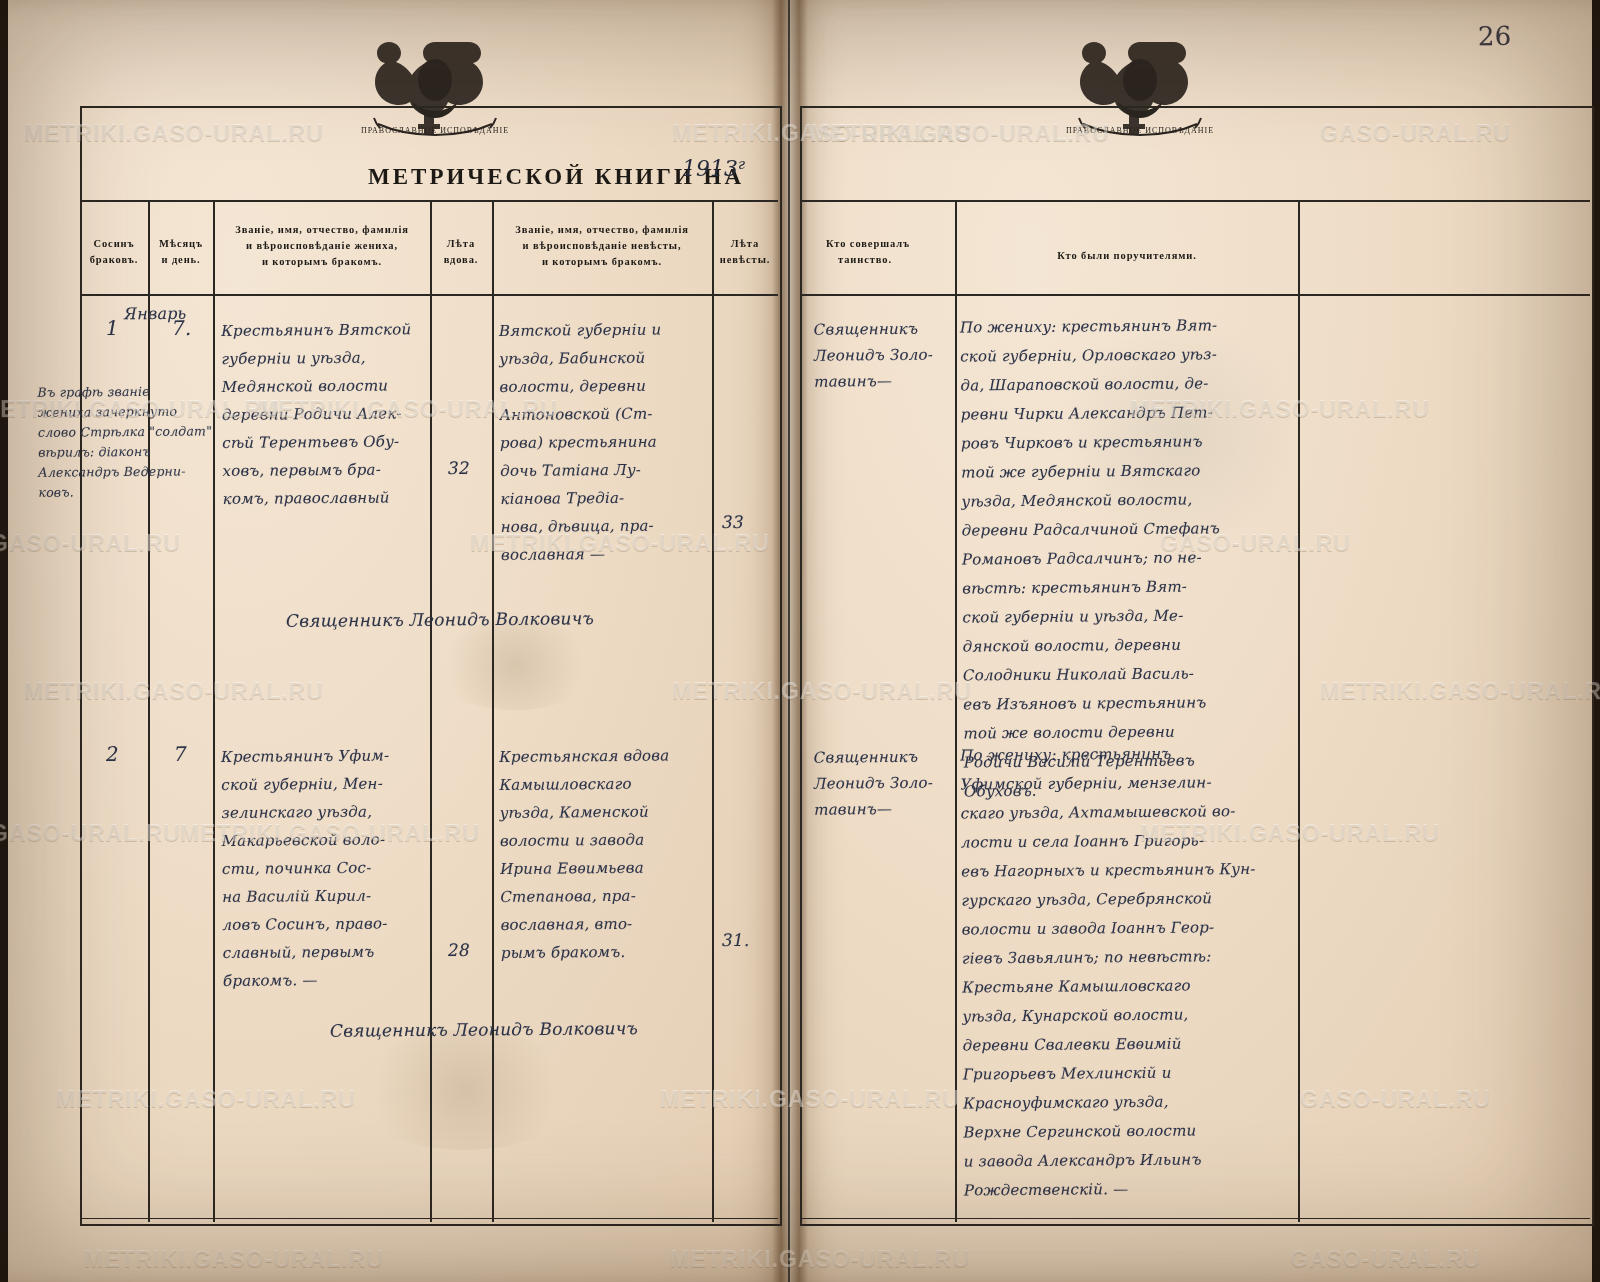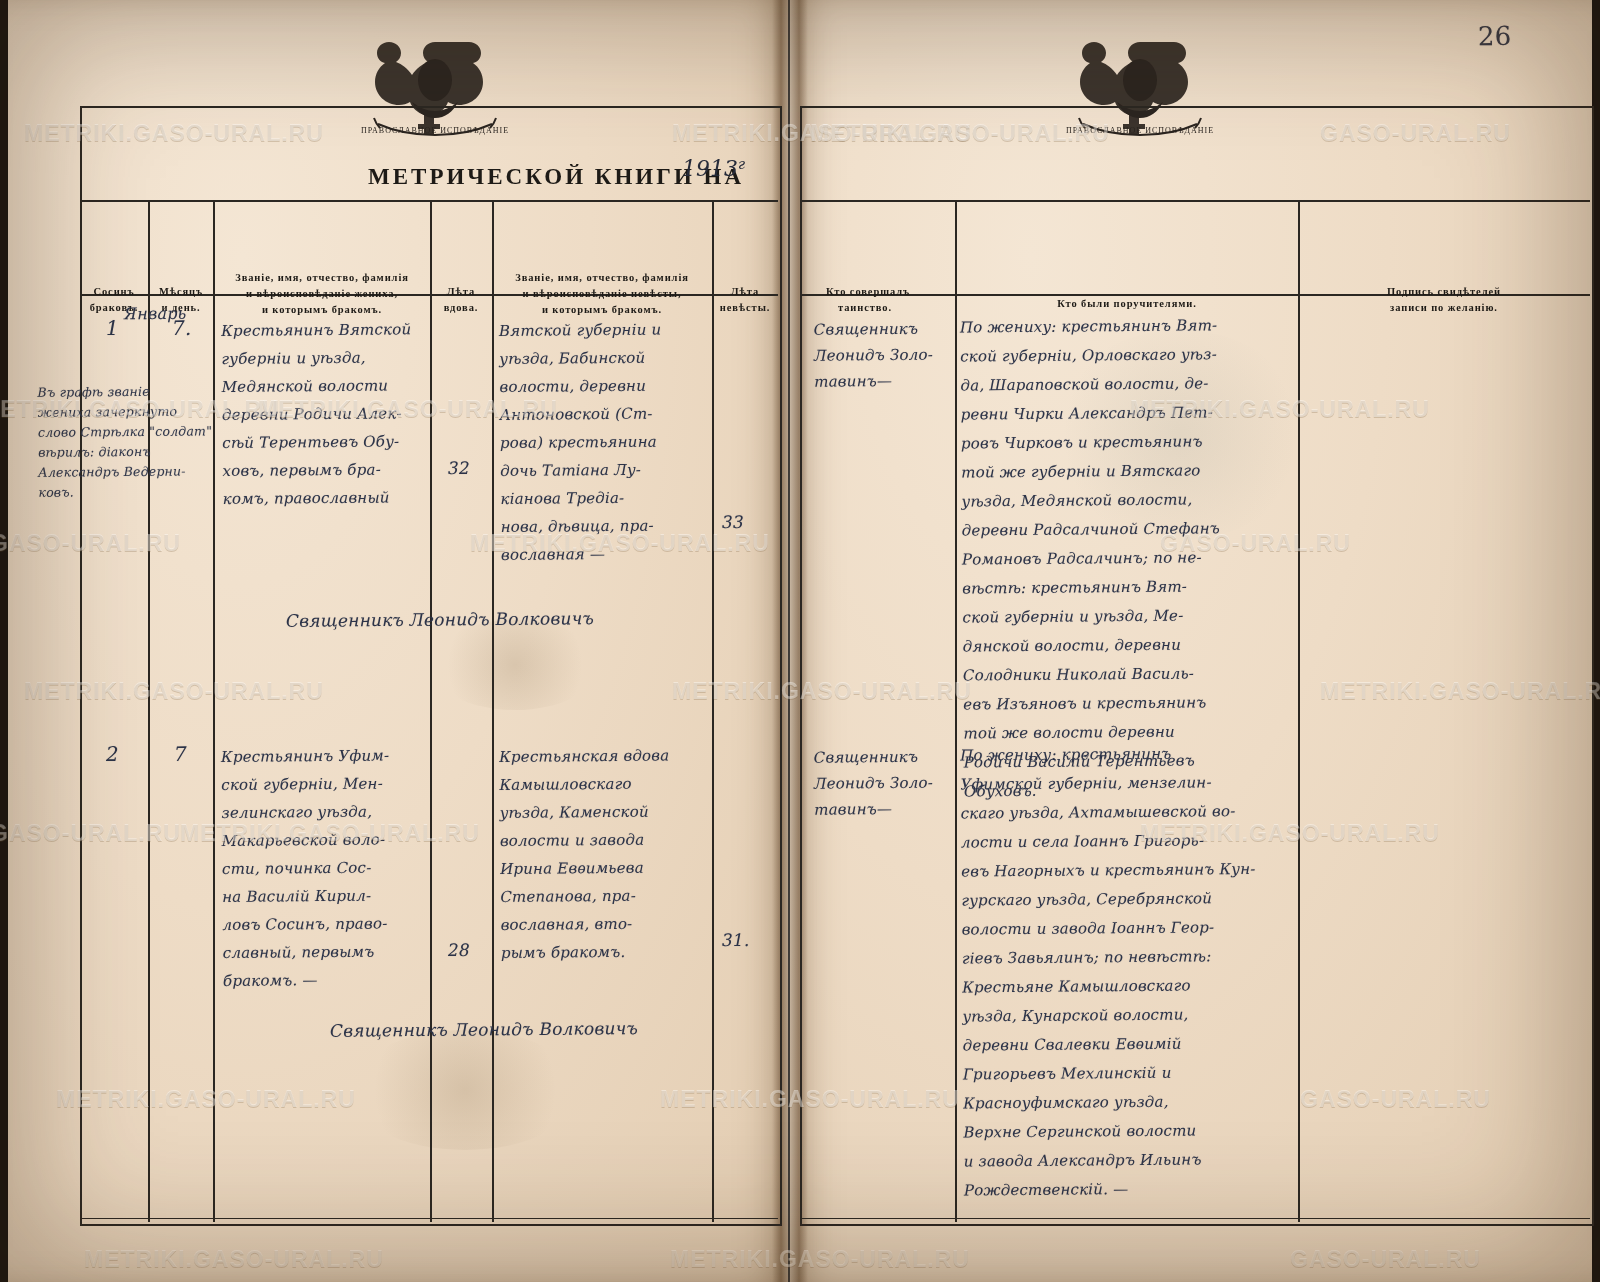--- a/index.html
+++ b/index.html
@@ -45,21 +45,21 @@
   
   .frame{position:absolute;border:2px solid #2b2722;}
   .vline{position:absolute;background:#2b2722;width:1px;}
   .vline.thick{width:2px;}
   .hline{position:absolute;background:#2b2722;height:1px;}
   .hline.thick{height:2px;}
 
   .colhead{
     position:absolute;text-align:center;color:#1d1a16;
     font-family:"Liberation Serif",serif;font-size:10.5px;letter-spacing:.9px;
-    line-height:16px;font-weight:bold;margin-top:48px;
+    line-height:16px;font-weight:bold;
   }
 
   
   .hand{
     position:absolute;color:#2c3348;
     font-family:"DejaVu Serif",serif;font-style:italic;
     font-size:15px;line-height:28px;letter-spacing:.2px;
     white-space:pre-line;
     transform:rotate(-.5deg);
     text-shadow:0 0 1px rgba(44,51,72,.25);
@@ -169,24 +169,20 @@
   <div class="hline" style="left:800px;top:1218px;width:790px;"></div>
   <div class="vline thick" style="left:955px;top:200px;height:1022px;"></div>
   <div class="vline thick" style="left:1298px;top:200px;height:1022px;"></div>
 
   <div class="colhead" style="left:826px;top:236px;width:126px;text-align:left;">
     <div>Кто совершалъ</div>
     <div style="margin-left:12px">таинство.</div>
   </div>
   <div class="colhead" style="left:958px;top:248px;width:338px;">
     <div>Кто были поручителями.</div>
-  </div>
-  <div class="colhead" style="left:1300px;top:236px;width:288px;">
-    <div>Подпись свидѣтелей</div>
-    <div>записи по желанію.</div>
   </div>
 
   <div class="hand" style="left:124px;top:300px;font-size:16px;">Январь</div>
   <div class="hand num" style="left:106px;top:318px;font-size:20px;">1</div>
   <div class="hand num" style="left:172px;top:318px;font-size:20px;">7.</div>
 
   <div class="hand" style="left:222px;top:316px;width:206px;">Крестьянинъ Вятской
 губерніи и уѣзда,
 Медянской волости
 деревни Родичи Алек-

